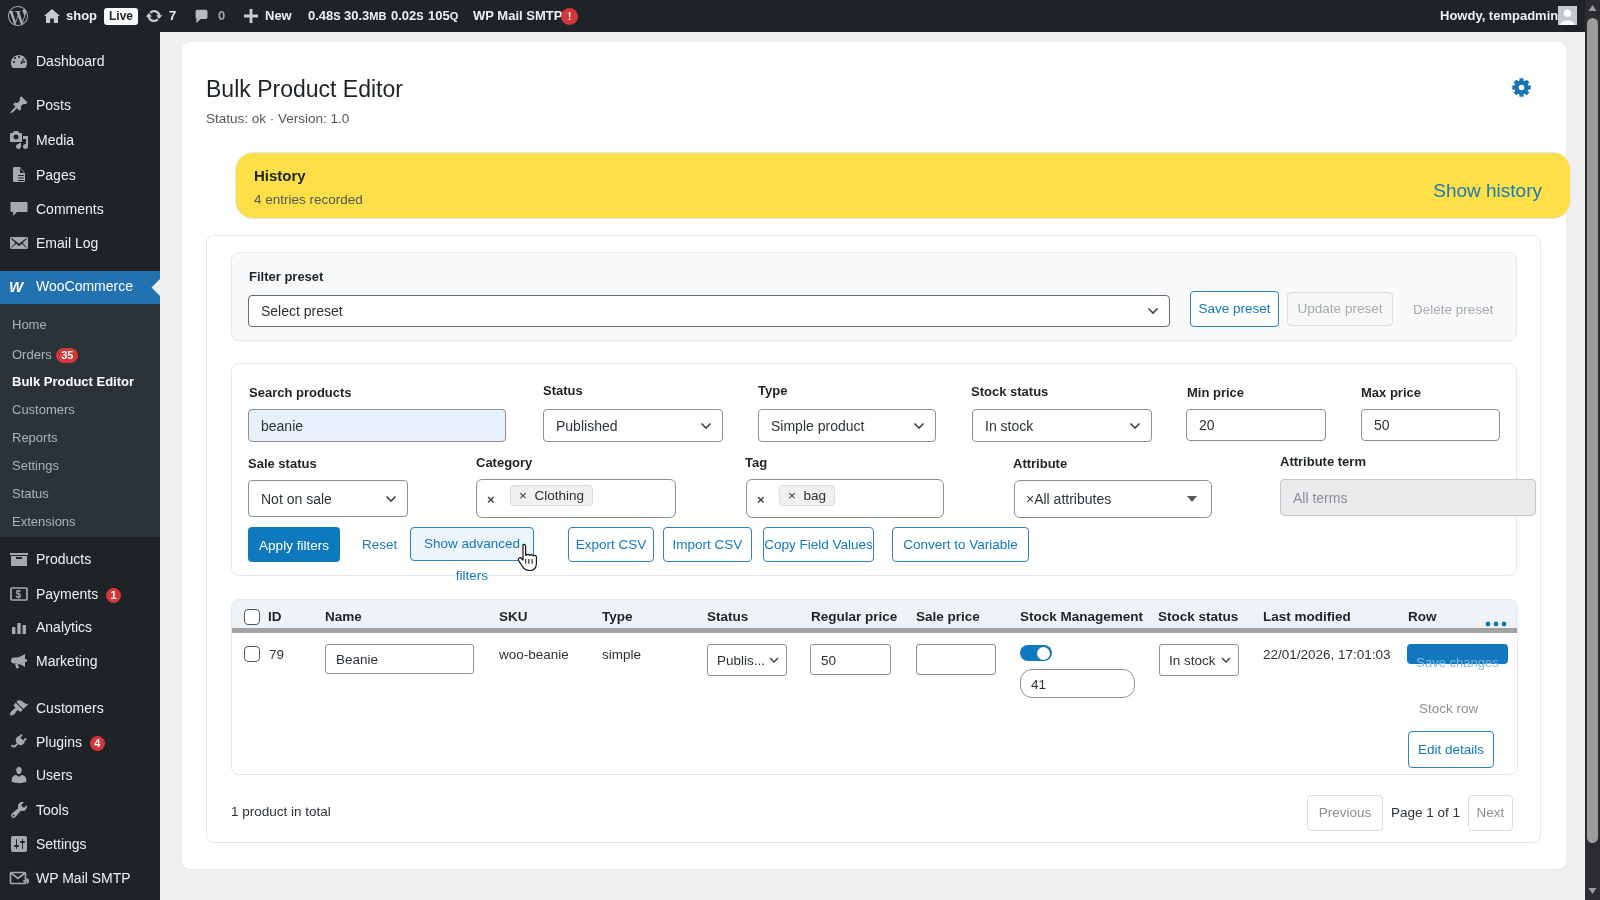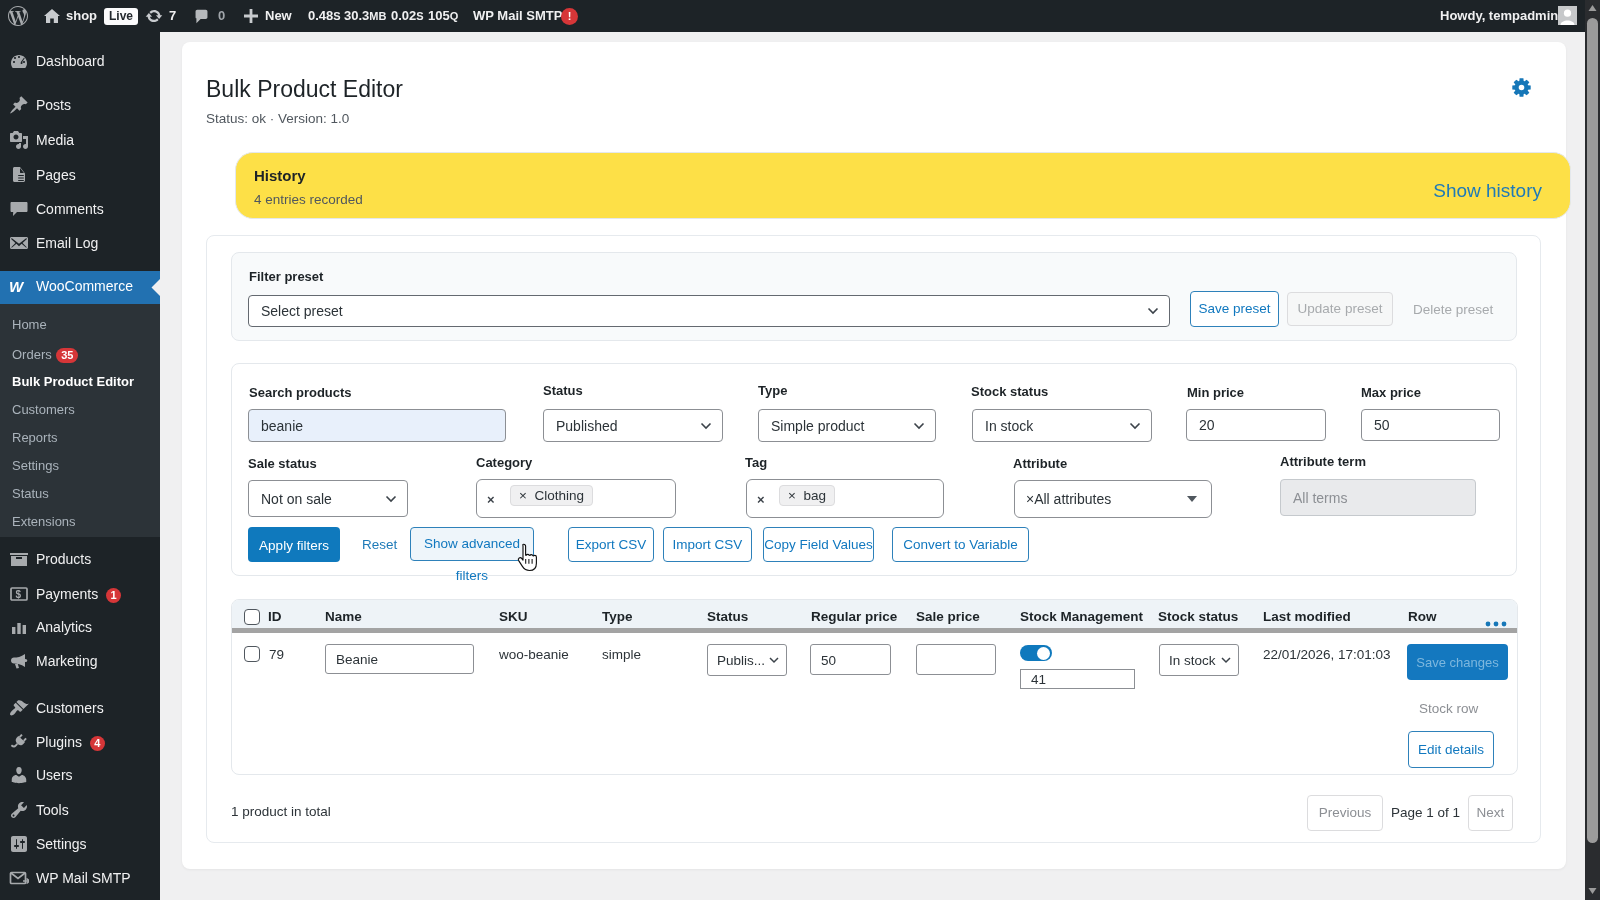--- a/index.html
+++ b/index.html
@@ -318,21 +318,21 @@
   <div class="fld" style="left:514px;top:115px;width:198px;height:39px;border-radius:6px">
     <span class="abs" style="left:10px;top:12px;font-size:13px;font-weight:700;color:#3c434a">×</span>
     <span class="chip abs" style="left:32px;top:5px">×&nbsp; bag</span>
   </div>
   <div class="fld" style="left:782px;top:116px;width:198px;height:38px;border-radius:6px">
     <span class="txt" style="left:11px">×All attributes</span>
     <svg class="chev" width="10" height="6" style="right:14px">
           <path d="M0 0 L10 0 L5 6 Z" fill="#50575e"></path>
         </svg>
   </div>
-  <div class="fld" style="left:1048px;top:115px;width:196px;height:37px;background:#e9eaec;border-color:#c5c9cd">
+  <div class="fld" style="left:1048px;top:115px;width:256px;height:37px;background:#e9eaec;border-color:#c5c9cd">
         <span class="txt" style="color:#8c8f94">All terms</span>
       </div>
 
   <div class="btn btn-pri" style="left:16px;top:163px;width:92px;height:35px;line-height:35px">Apply filters</div>
   <div class="abs" style="left:130px;top:173px;font-size:13.5px;color:#1e7ab8">Reset</div>
   <div class="btn btn-sec" style="left:178px;top:163px;width:124px;height:34px;line-height:32px;background:#eef5fa">Show advanced filters</div>
   <div class="btn btn-sec" style="left:336px;top:163px;width:86px;height:35px;line-height:33px">Export CSV</div>
   <div class="btn btn-sec" style="left:431px;top:163px;width:89px;height:35px;line-height:33px">Import CSV</div>
   <div class="btn btn-sec" style="left:531px;top:163px;width:111px;height:35px;line-height:33px">Copy Field Values</div>
   <div class="btn btn-sec" style="left:660px;top:163px;width:137px;height:35px;line-height:33px">Convert to Variable</div>
@@ -377,31 +377,31 @@
           <path d="M1 1.5 L5 5.5 L9 1.5" stroke="#3c434a" stroke-width="1.5" fill="none"></path>
         </svg>
   </div>
   <div class="fld" style="left:578px;top:44px;width:81px;height:31px;border-radius:3px">
         <span class="txt" style="left:10px;font-size:13.5px">50</span>
       </div>
   <div class="fld" style="left:684px;top:44px;width:80px;height:31px;border-radius:3px"></div>
   <div class="abs" style="left:788px;top:45px;width:32px;height:16px;background:#0f79bd;border-radius:8px">
         <div class="abs" style="left:17px;top:1.5px;width:13px;height:13px;background:#fff;border-radius:50%"></div>
       </div>
-  <div class="fld" style="left:788px;top:69px;width:115px;height:20px;border-radius:0">
+  <div class="fld" style="left:788px;top:69px;width:115px;height:29px;border-radius:12px">
         <span class="txt" style="left:10px;font-size:13.5px">41</span>
       </div>
   <div class="fld" style="left:927px;top:44px;width:80px;height:32px;border-radius:3px">
     <span class="txt" style="left:9px;font-size:13.5px">In stock</span>
     <svg class="chev" width="10" height="7" style="right:7px">
           <path d="M1 1.5 L5 5.5 L9 1.5" stroke="#3c434a" stroke-width="1.5" fill="none"></path>
         </svg>
   </div>
   <div class="td" style="left:1031px;top:47px">22/01/2026, 17:01:03</div>
-  <div class="btn" style="left:1175px;top:44px;width:101px;height:36px;line-height:36px;background:#1478bf;color:#7db7de;font-size:13px">Save changes</div>
+  <div class="btn" style="left:1175px;top:44px;width:101px;height:20px;line-height:36px;background:#1478bf;color:#7db7de;font-size:13px">Save changes</div>
   <div class="td" style="left:1187px;top:101px;color:#8c8f94">Stock row</div>
   <div class="btn btn-sec" style="left:1176px;top:131px;width:86px;height:37px;line-height:35px">Edit details</div>
 </div>
 
 <div class="abs" style="left:231px;top:804px;font-size:13.5px;color:#2c3338">1 product in total</div>
 <div class="btn" style="left:1307px;top:795px;width:76px;height:36px;line-height:34px;background:#fff;border-color:#dcdcde;color:#8c8f94">Previous</div>
 <div class="abs" style="left:1391px;top:805px;font-size:13.5px;color:#2c3338">Page 1 of 1</div>
 <div class="btn" style="left:1468px;top:795px;width:45px;height:36px;line-height:34px;background:#fff;border-color:#dcdcde;color:#8c8f94">Next</div>
 
 <div id="sbar">

